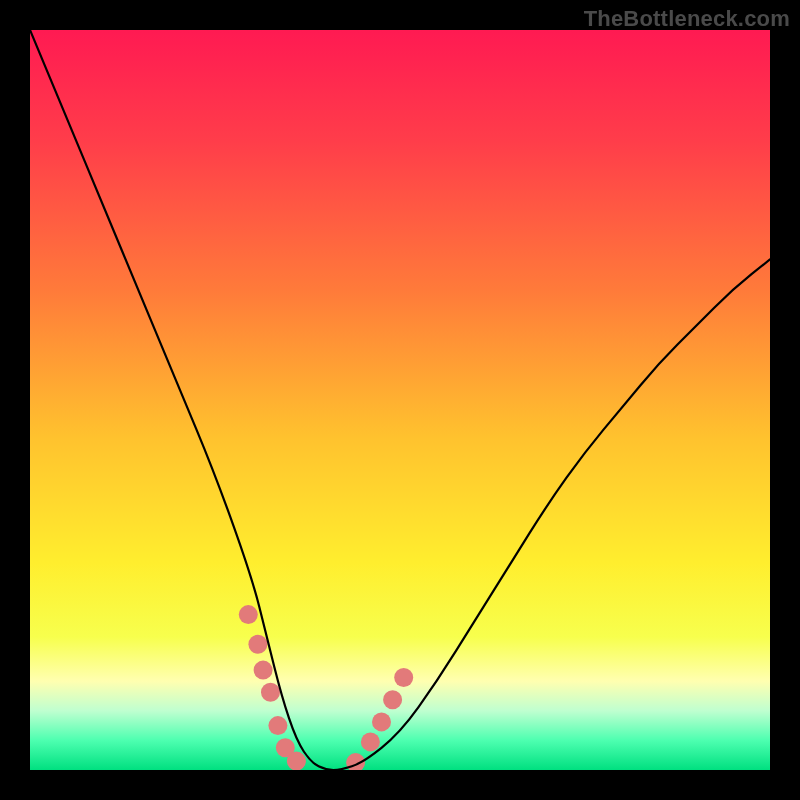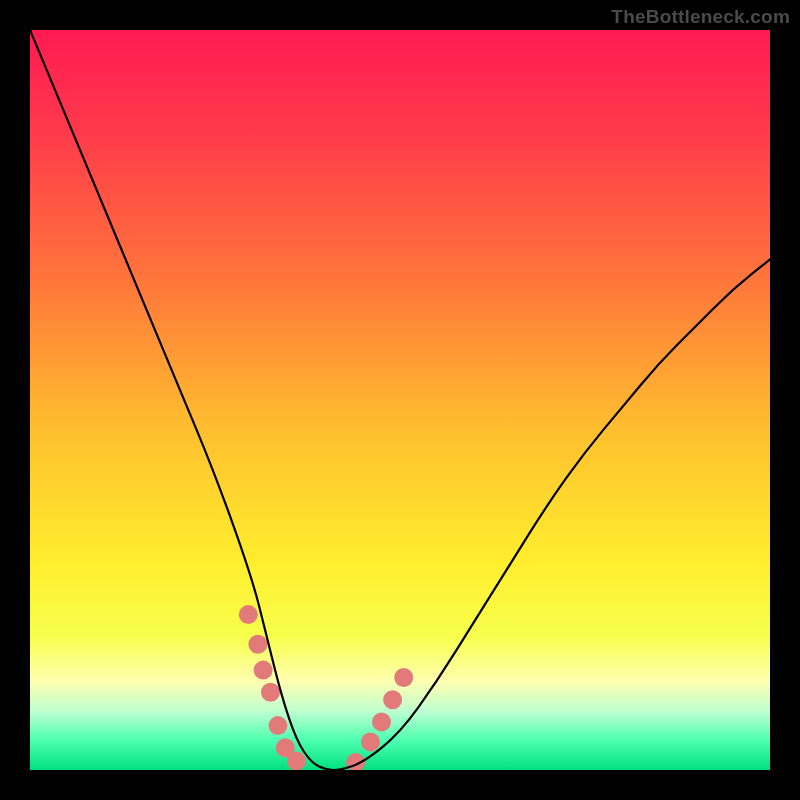--- a/index.html
+++ b/index.html
@@ -16,21 +16,21 @@
     top: 30px;
     width: 740px;
     height: 740px;
     overflow: hidden;
   }
   .watermark {
     position: absolute;
     top: 6px;
     right: 10px;
     font-family: Arial, Helvetica, sans-serif;
-    font-size: 19px;
+    font-size: 22px;
     font-weight: 600;
     color: #4a4a4a;
     letter-spacing: 0.2px;
     z-index: 10;
   }
   svg { display: block; }
 </style>
 </head>
 <body>
 

